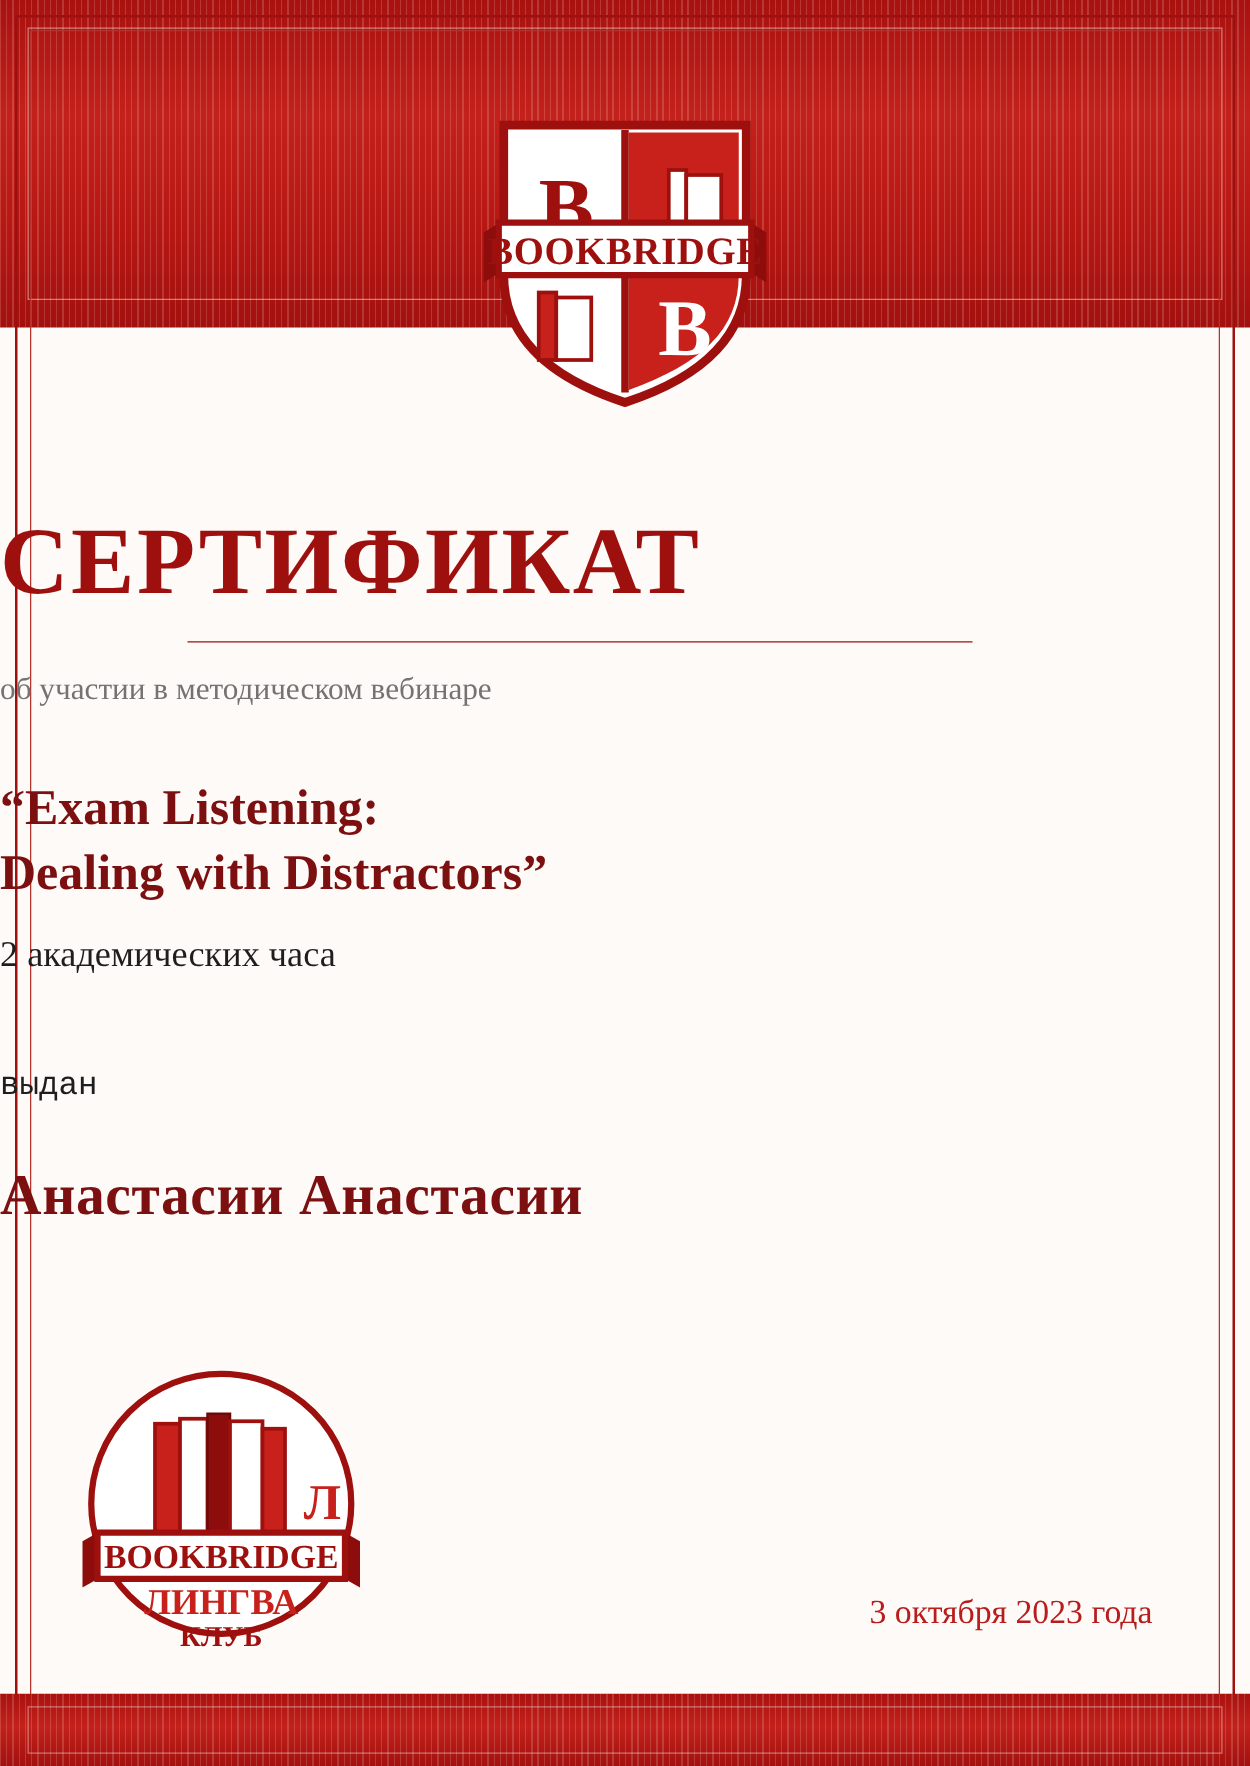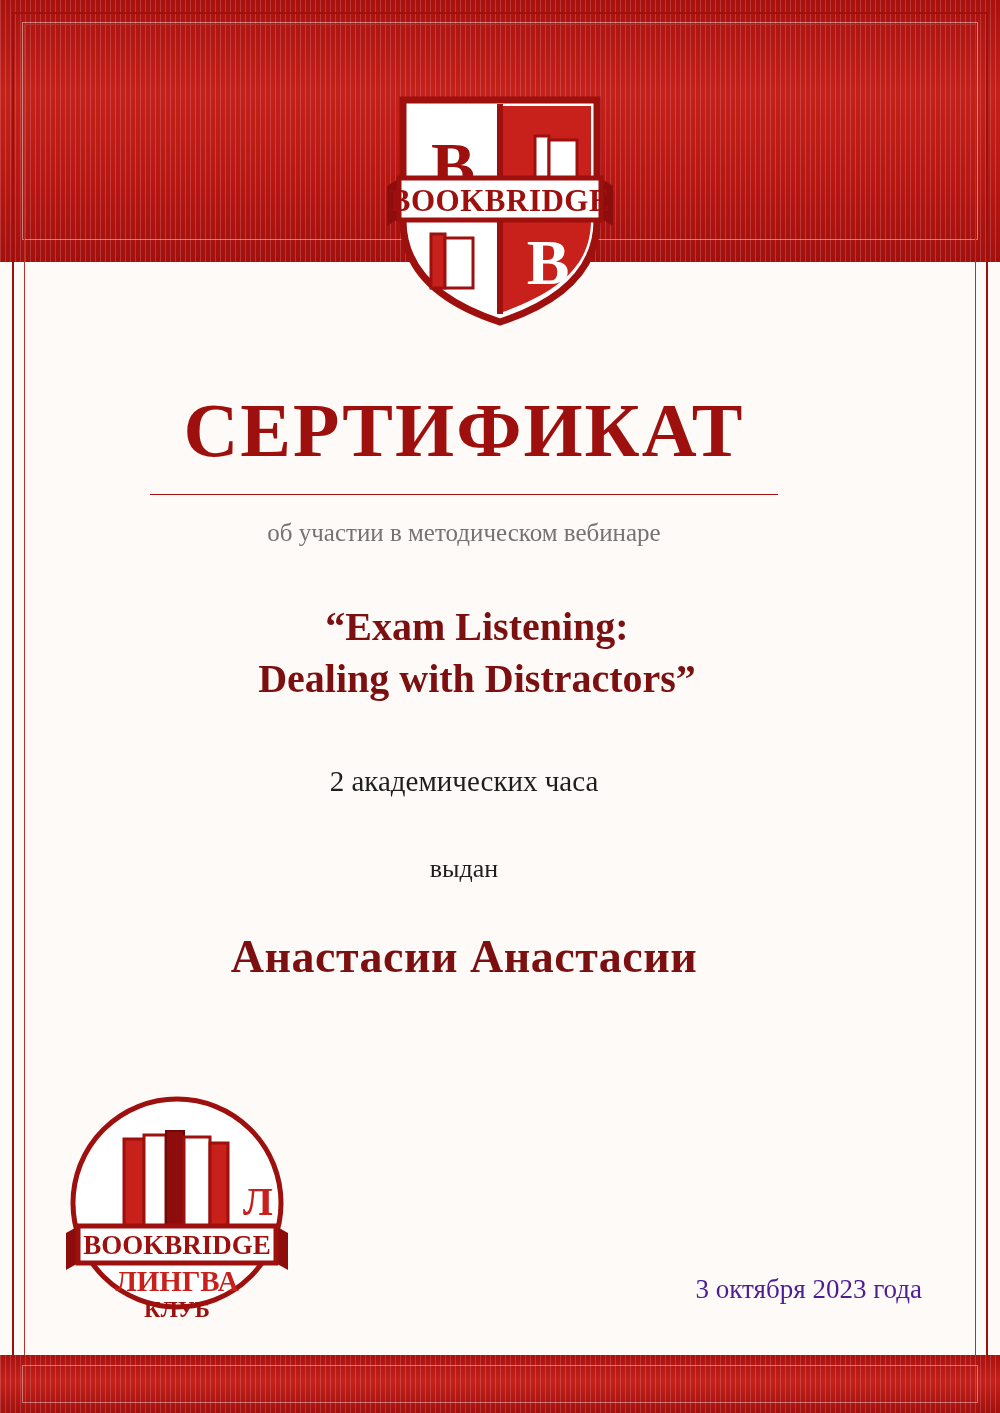--- a/index.html
+++ b/index.html
@@ -92,24 +92,24 @@
     height: 1365px;
     border: 1px solid #b8322c;
     box-sizing: border-box;
     pointer-events: none;
   }
 
   
   .content {
     position: absolute;
     left: 0;
-    top: 250px;
+    top: 269px;
     width: 928px;
     height: 1093px;
-    text-align: center;
+    text-align: left;
   }
 
   .title {
     margin-top: 142px;
     font-size: 76px;
     line-height: 1;
     font-weight: bold;
     letter-spacing: 2px;
     color: #9d100e;
     font-family: "Liberation Serif", "DejaVu Serif", serif;
@@ -129,52 +129,52 @@
     font-family: "Liberation Serif", "DejaVu Serif", serif;
   }
 
   .webinar-title {
     margin-top: 54px;
     font-size: 40px;
     line-height: 1.3;
     font-weight: bold;
     color: #7c0f10;
     font-family: "Liberation Serif", "DejaVu Serif", serif;
-    padding-left: 26px;
   }
   .webinar-title .line {
     display: block;
   }
 
   .hours {
-    margin-top: 60px;
+    margin-top: 24px;
     font-size: 29px;
     color: #1e1e1e;
   }
 
   .issued-to-label {
-    margin-top: 56px;
+    margin-top: 72px;
     font-size: 26px;
     color: #1e1e1e;
+    font-family: Liberation Mono, monospace;
   }
 
   .recipient {
     margin-top: 46px;
     font-size: 46px;
     font-weight: bold;
     color: #7c0f10;
     letter-spacing: 0.5px;
   }
 
   .date {
     position: absolute;
     right: 78px;
     bottom: 108px;
     font-size: 27px;
-    color: #4c1d95;
+    color: #b91c1c;
   }
 
   
   .shield-logo {
     position: absolute;
     left: 50%;
     top: 88px;
     transform: translateX(-50%);
     width: 230px;
     height: 240px;

